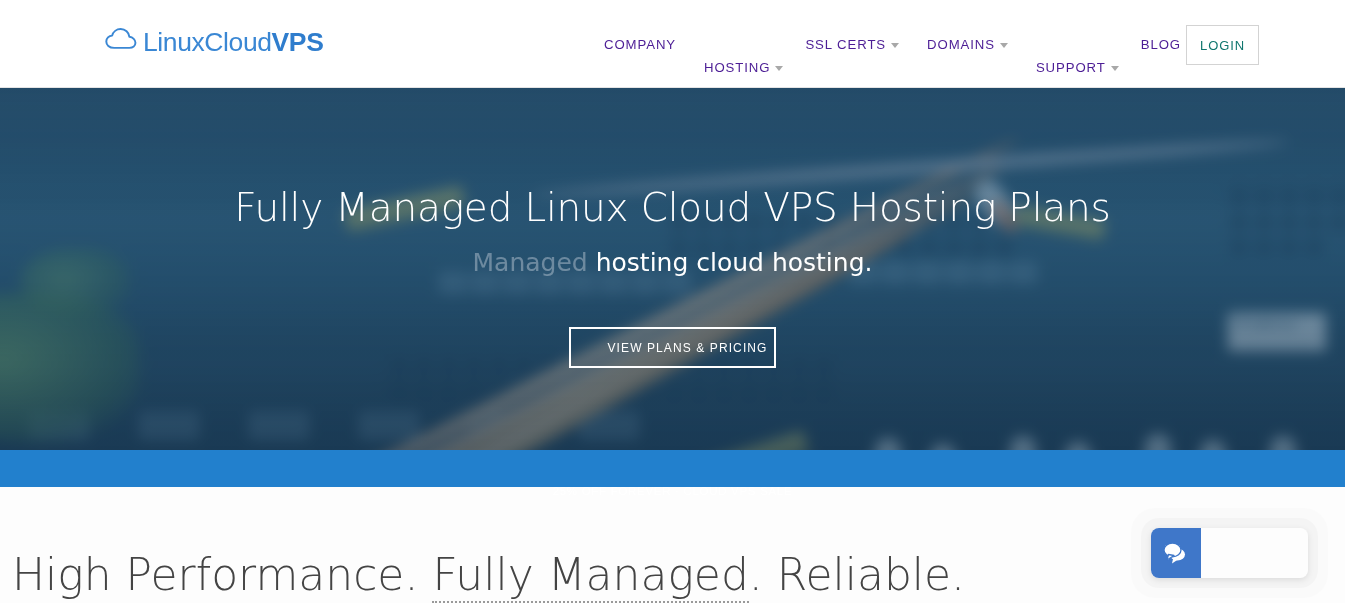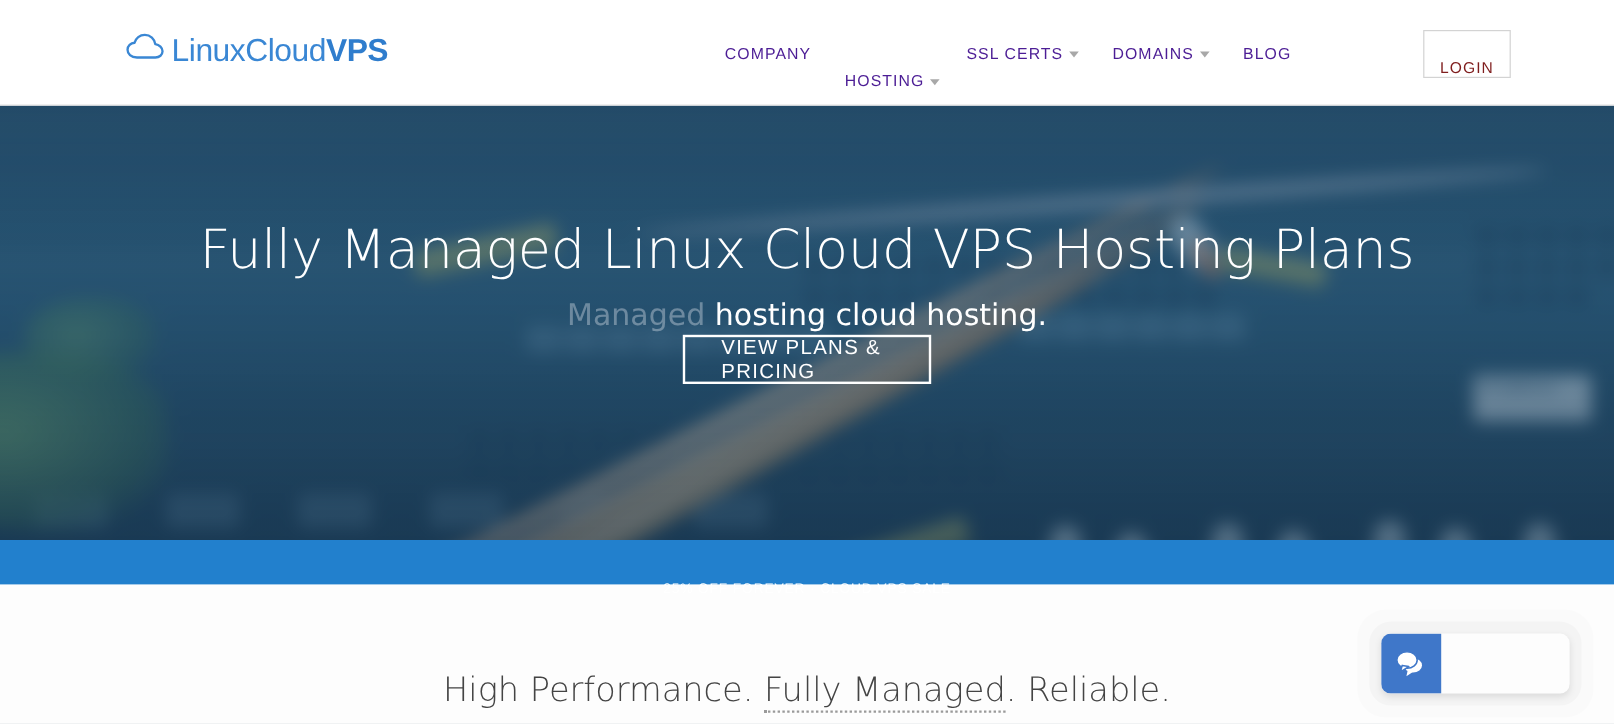--- a/index.html
+++ b/index.html
@@ -81,25 +81,25 @@
   .nav-item.tight { padding-right: 8px; margin-top: 47px; }
 
   .login-btn {
     position: absolute;
     left: 1186px;
     top: 25px;
     width: 73px;
     height: 40px;
     border: 1px solid #d3d3d3;
     background: #ffffff;
-    color: #7f1d1d;
+    color: #0f766e;
     font-size: 13px;
     letter-spacing: 0.9px;
     display: flex;
-    align-items: flex-end;
+    align-items: center;
     justify-content: center;
     cursor: pointer;
     font-family: "Liberation Sans", sans-serif;
     text-transform: uppercase;
   }
 
   
   .hero {
     position: absolute;
     top: 88px; left: 0;
@@ -208,47 +208,48 @@
   .hero-content {
     position: absolute;
     inset: 0;
     display: flex;
     flex-direction: column;
     align-items: center;
     z-index: 5;
   }
   .hero-title {
     margin-top: 94px;
-    font-size: 45px;
+    font-size: 39px;
     line-height: 52px;
     font-weight: 300;
     color: #ffffff;
     letter-spacing: -0.2px;
     text-align: center;
     white-space: nowrap;
     font-family: "DejaVu Sans", sans-serif;
   }
   .hero-sub {
     margin-top: 13px;
     font-size: 25px;
     line-height: 32px;
     font-weight: 400;
     color: #ffffff;
     text-align: center;
     white-space: nowrap;
     font-family: "DejaVu Sans", sans-serif;
   }
   .hero-sub .faded { color: rgba(225,232,238,0.38); }
   .hero-cta {
+    margin-top: 48px;
     width: 207px;
     height: 41px;
     border: 2px solid #ffffff;
     background: transparent;
     color: #ffffff;
-    font-size: 17px;
+    font-size: 12px;
     letter-spacing: 1.1px;
     display: flex;
     align-items: center;
     justify-content: center;
     cursor: pointer;
     text-transform: uppercase;
     font-family: "Liberation Sans", sans-serif;
     padding-left: 30px;
   }
 
@@ -278,23 +279,23 @@
   .section {
     position: absolute;
     top: 487px; left: 0;
     width: 1345px;
     height: 116px;
     background: #fdfdfd;
   }
   .section-head {
     position: absolute;
     top: 68px;
-    left: 0; right: 0;
-    text-align: center;
-    font-size: 28px;
+    left: 12px; right: 0;
+    text-align: left;
+    font-size: 44px;
     line-height: 40px;
     font-weight: 300;
     color: #444444;
     white-space: nowrap;
     font-family: "DejaVu Sans", sans-serif;
   }
   .dotted {
     border-bottom: 2px dotted #9a9a9a;
     padding-bottom: 1px;
     cursor: help;
@@ -357,20 +358,24 @@
     <div class="nav-item tight">
       <span>HOSTING</span>
       <span class="caret"></span>
     </div>
     <div class="nav-item">
       <span>SSL CERTS</span>
       <span class="caret"></span>
     </div>
     <div class="nav-item">
       <span>DOMAINS</span>
+      <span class="caret"></span>
+    </div>
+    <div class="nav-item tight">
+      <span>SUPPORT</span>
       <span class="caret"></span>
     </div>
     <div class="nav-item">
       <span>BLOG</span>
     </div>
   </nav>
 
   <div class="login-btn">
     <span>LOGIN</span>
   </div>

